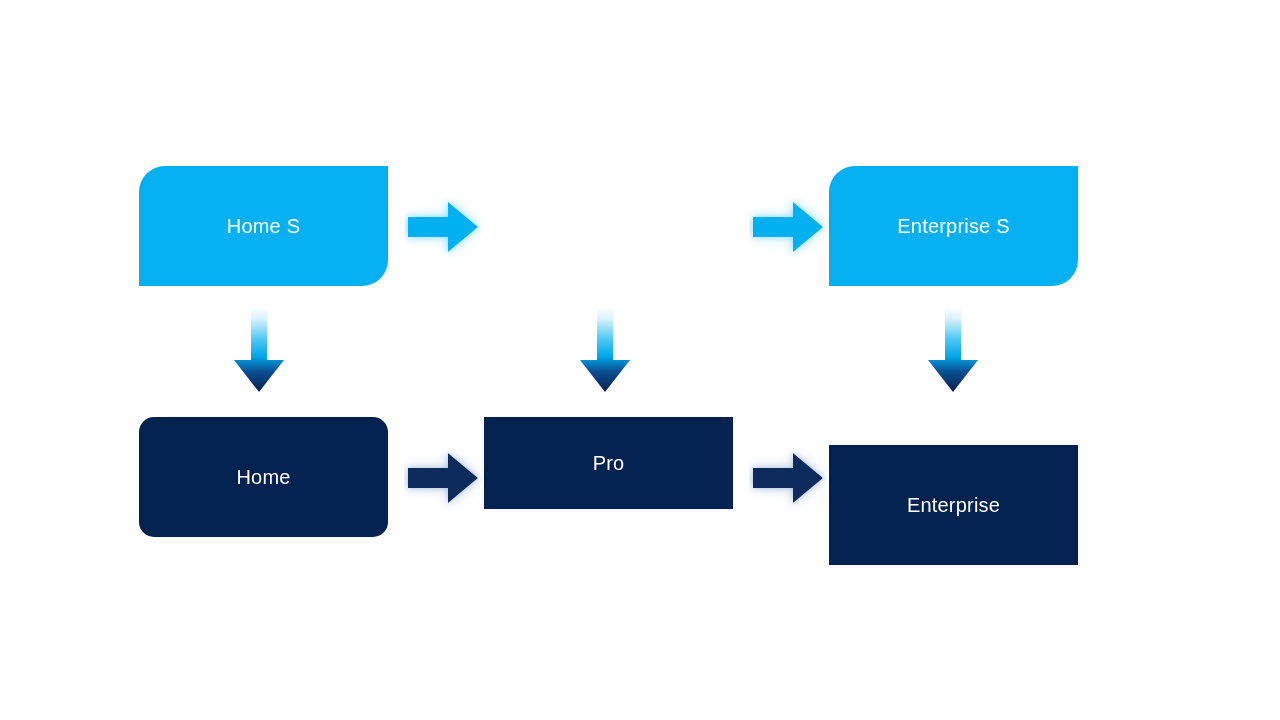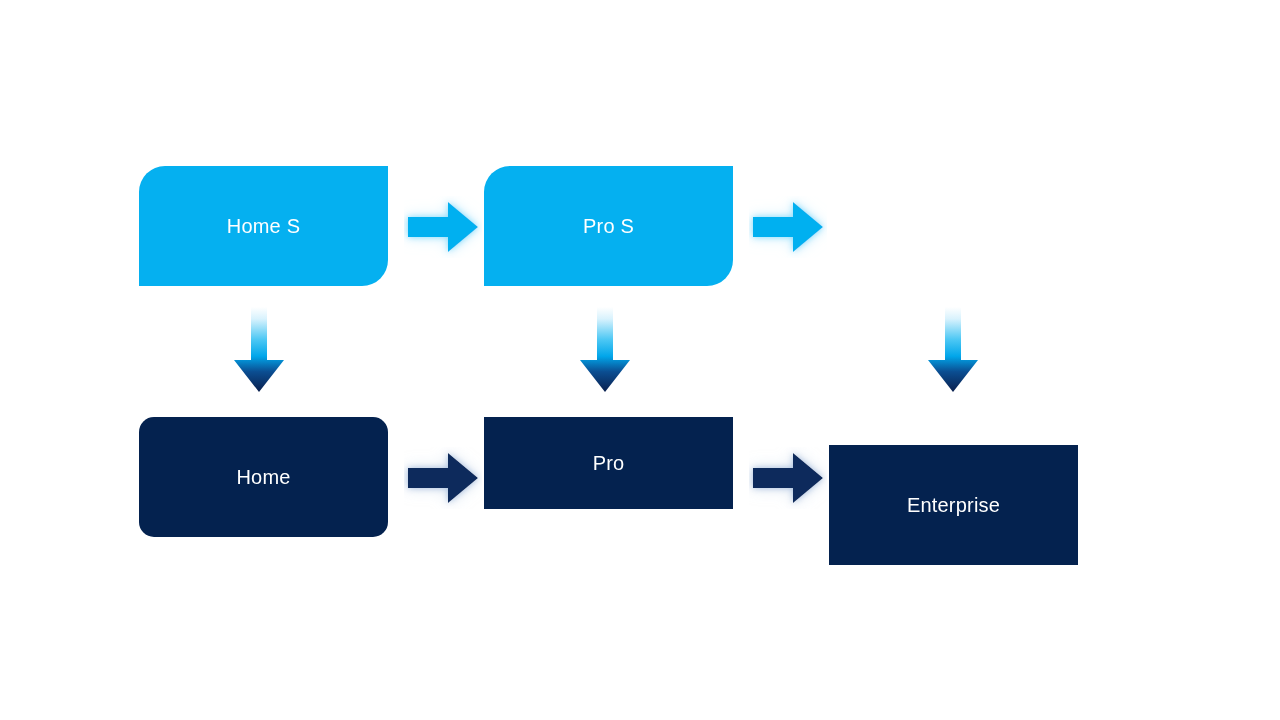--- a/index.html
+++ b/index.html
@@ -73,24 +73,24 @@
 </style>
 </head>
 <body>
 
 <div id="canvas">
 
   <div class="box box-top" id="box-home-s" style="left: 139px; top: 166px; width: 249px; height: 120px;">
     <span class="box-label">Home S</span>
   </div>
 
-  <div class="box box-top" id="box-pro-s" style="left: 484px; top: 166px; width: 249px; height: 120px;">
-    <span class="box-label">Pro S</span>
+
+  <div class="box box-top" id="box-enterprise-s" style="left: 829px; top: 166px; width: 249px; height: 120px;">
+    <span class="box-label">Enterprise S</span>
   </div>
-
 
   <div class="arrow-right" id="arr-top-1" style="left: 404px; top: 196px;">
     <svg viewBox="0 0 78 62" xmlns="http://www.w3.org/2000/svg">
       <defs>
         <filter id="glowTop1" x="-55%" y="-55%" width="210%" height="210%">
           <feDropShadow dx="0" dy="0" stdDeviation="3.2" flood-color="#7fd9fb" flood-opacity="0.95"></feDropShadow>
           <feDropShadow dx="0" dy="0" stdDeviation="6.5" flood-color="#b9eafd" flood-opacity="0.65"></feDropShadow>
         </filter>
       </defs>
       <path d="M4,21 L44,21 L44,6 L74,31 L44,56 L44,41 L4,41 Z" fill="#05b0f0" filter="url(#glowTop1)"></path>

